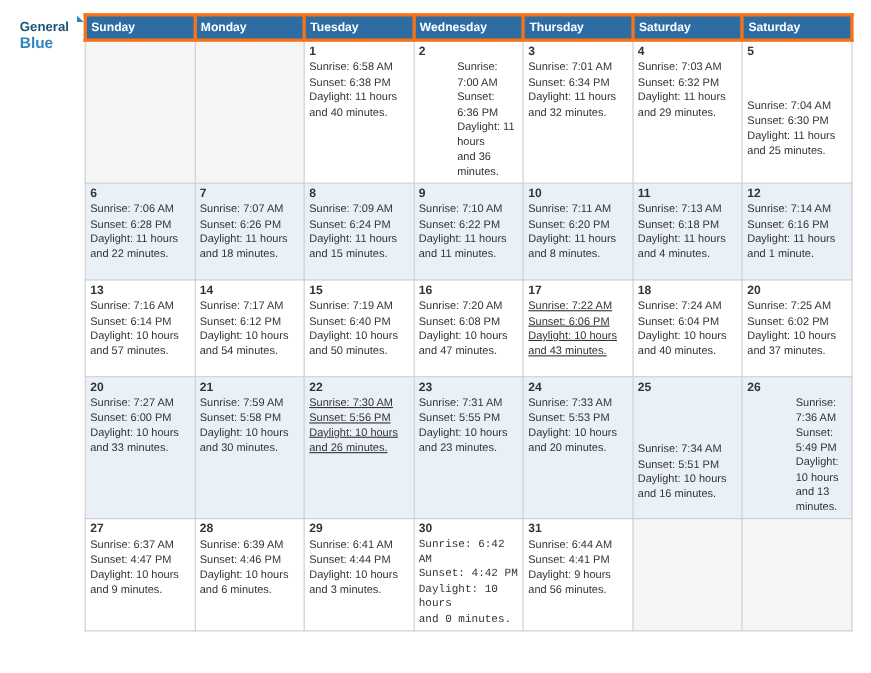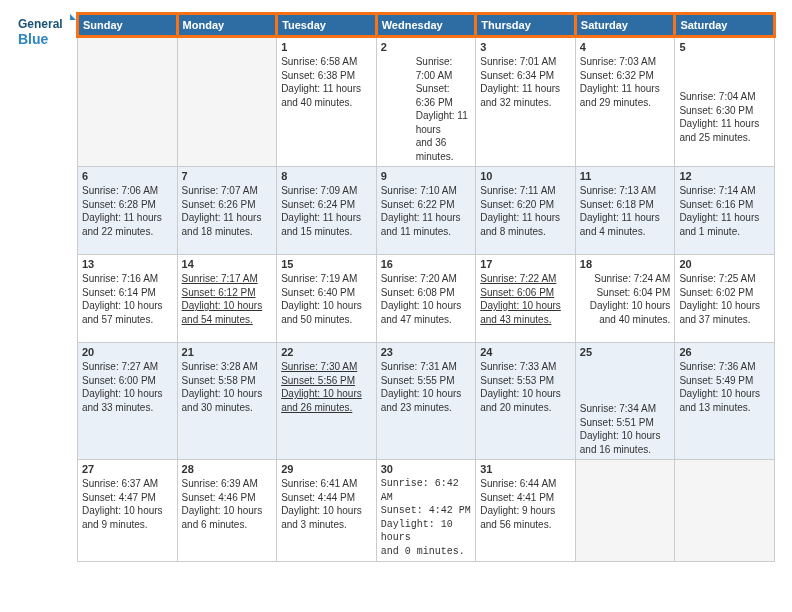--- a/index.html
+++ b/index.html
@@ -216,21 +216,21 @@
           <tr>
             <td>
               <div class="day-num">13</div>
               <div class="day-info" style="white-space: pre-line;">Sunrise: 7:16 AM
 Sunset: 6:14 PM
 Daylight: 10 hours
 and 57 minutes.</div>
             </td>
             <td>
               <div class="day-num">14</div>
-              <div class="day-info" style="white-space: pre-line; text-decoration: underline;">Sunrise: 7:17 AM
+              <div class="day-info" style="white-space: pre-line;">Sunrise: 7:17 AM
 Sunset: 6:12 PM
 Daylight: 10 hours
 and 54 minutes.</div>
             </td>
             <td>
               <div class="day-num">15</div>
               <div class="day-info" style="white-space: pre-line;">Sunrise: 7:19 AM
 Sunset: 6:40 PM
 Daylight: 10 hours
 and 50 minutes.</div>
@@ -244,21 +244,21 @@
             </td>
             <td>
               <div class="day-num">17</div>
               <div class="day-info" style="white-space: pre-line; text-decoration: underline;">Sunrise: 7:22 AM
 Sunset: 6:06 PM
 Daylight: 10 hours
 and 43 minutes.</div>
             </td>
             <td>
               <div class="day-num">18</div>
-              <div class="day-info" style="white-space: pre-line; text-align: right;">Sunrise: 7:24 AM
+              <div class="day-info" style="white-space: pre-line;">Sunrise: 7:24 AM
 Sunset: 6:04 PM
 Daylight: 10 hours
 and 40 minutes.</div>
             </td>
             <td>
               <div class="day-num">20</div>
               <div class="day-info" style="white-space: pre-line;">Sunrise: 7:25 AM
 Sunset: 6:02 PM
 Daylight: 10 hours
 and 37 minutes.</div>
@@ -267,21 +267,21 @@
           <tr>
             <td>
               <div class="day-num">20</div>
               <div class="day-info" style="white-space: pre-line;">Sunrise: 7:27 AM
 Sunset: 6:00 PM
 Daylight: 10 hours
 and 33 minutes.</div>
             </td>
             <td>
               <div class="day-num">21</div>
-              <div class="day-info" style="white-space: pre-line;">Sunrise: 3:28 AM
+              <div class="day-info" style="white-space: pre-line;">Sunrise: 7:59 AM
 Sunset: 5:58 PM
 Daylight: 10 hours
 and 30 minutes.</div>
             </td>
             <td>
               <div class="day-num">22</div>
               <div class="day-info" style="white-space: pre-line; text-decoration: underline;">Sunrise: 7:30 AM
 Sunset: 5:56 PM
 Daylight: 10 hours
 and 26 minutes.</div>
@@ -302,21 +302,21 @@
             </td>
             <td>
               <div class="day-num">25</div>
               <div class="day-info" style="white-space: pre-line; margin-top: 44px;">Sunrise: 7:34 AM
 Sunset: 5:51 PM
 Daylight: 10 hours
 and 16 minutes.</div>
             </td>
             <td>
               <div class="day-num">26</div>
-              <div class="day-info" style="white-space: pre-line;">Sunrise: 7:36 AM
+              <div class="day-info" style="white-space: pre-line; margin-left: 44px;">Sunrise: 7:36 AM
 Sunset: 5:49 PM
 Daylight: 10 hours
 and 13 minutes.</div>
             </td>
           </tr>
           <tr>
             <td>
               <div class="day-num">27</div>
               <div class="day-info" style="white-space: pre-line;">Sunrise: 6:37 AM
 Sunset: 4:47 PM

